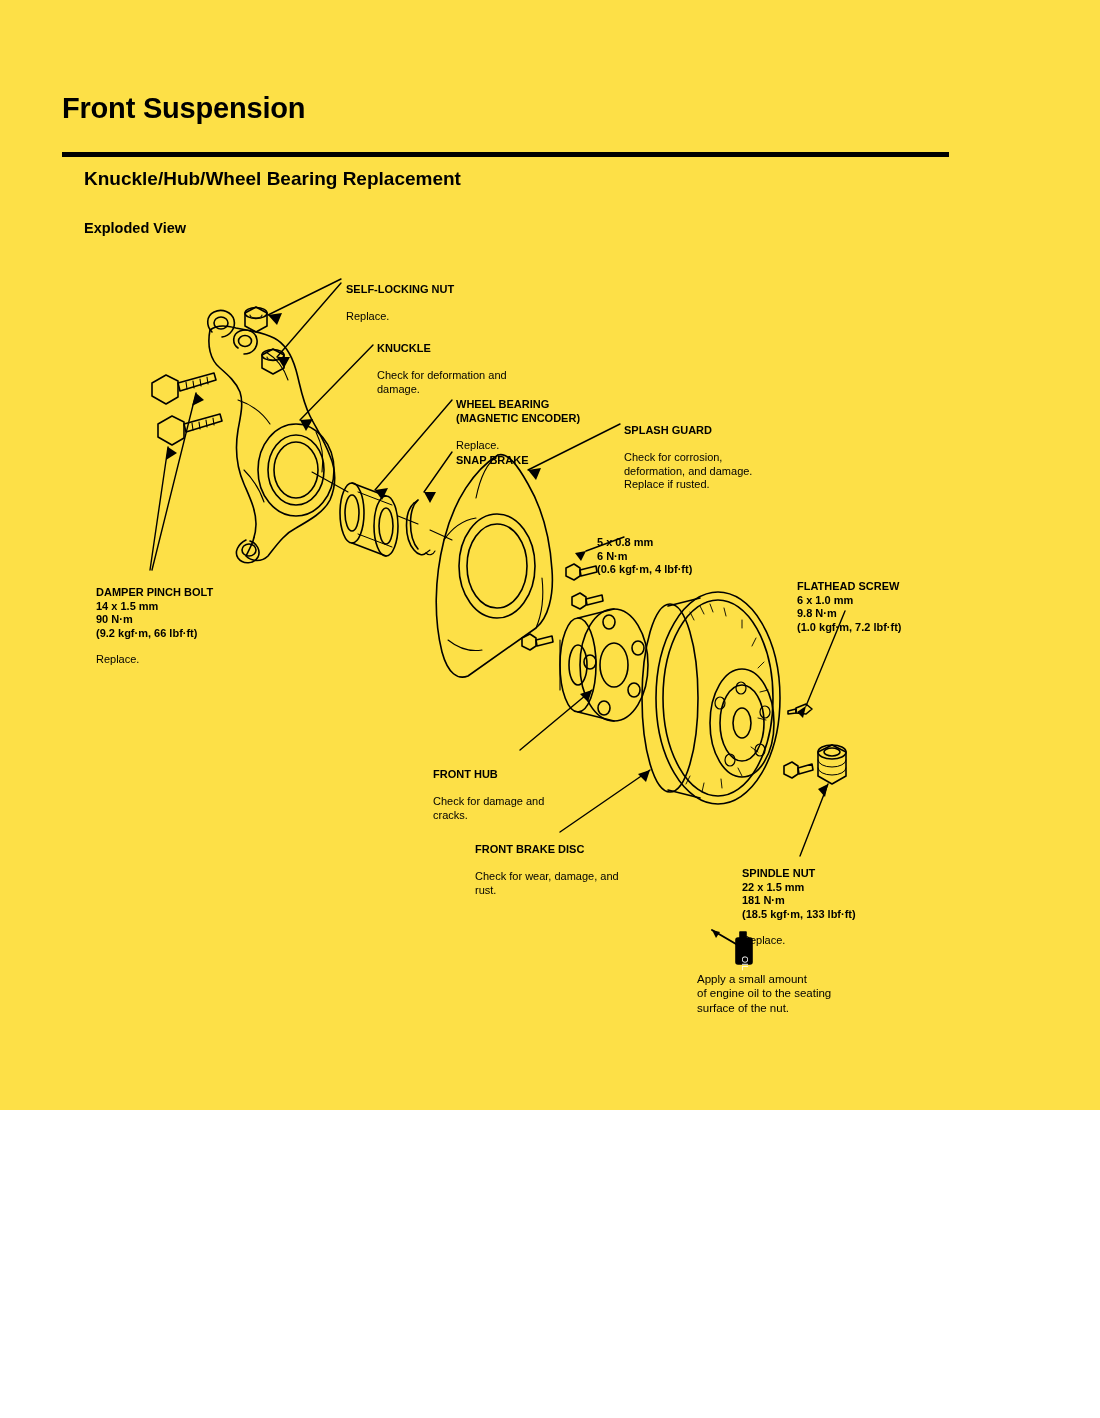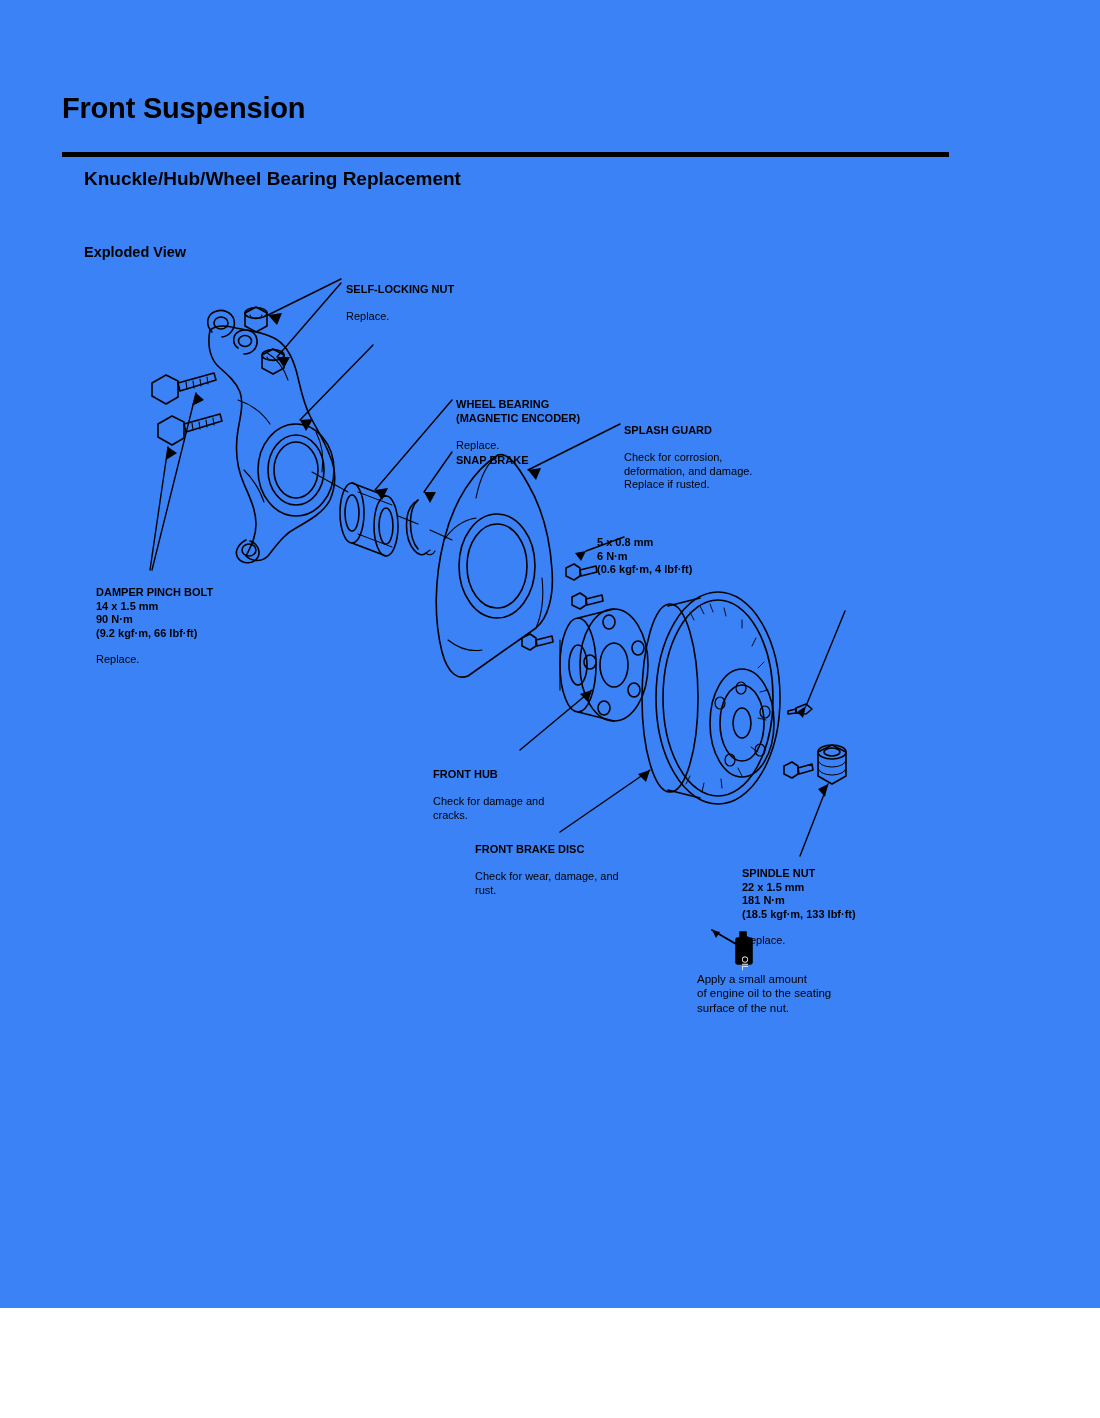--- a/index.html
+++ b/index.html
@@ -7,22 +7,22 @@
     padding: 0;
     background: #ffffff;
   }
   body {
     font-family: "Liberation Sans", sans-serif;
     color: #000;
   }
   .page {
     position: relative;
     width: 1100px;
-    height: 1308px;
-    background: #3b82f6;
+    height: 1110px;
+    background: #fde047;
     overflow: hidden;
   }
   .page-title {
     position: absolute;
     left: 62px;
     top: 92px;
     font-size: 29px;
     font-weight: bold;
     letter-spacing: -0.2px;
   }
@@ -37,21 +37,21 @@
   .section-title {
     position: absolute;
     left: 84px;
     top: 168px;
     font-size: 19px;
     font-weight: bold;
   }
   .subsection-title {
     position: absolute;
     left: 84px;
-    top: 244px;
+    top: 220px;
     font-size: 14.5px;
     font-weight: bold;
   }
   .page-number {
     position: absolute;
     left: 60px;
     top: 1318px;
     font-size: 30px;
     font-weight: bold;
     letter-spacing: -0.5px;
@@ -321,20 +321,25 @@
       </g>
 
     </g>
   </svg>
 
   <div class="callout" style="left:346px; top:270px;">
     <span class="hd">SELF-LOCKING NUT</span>
     <span class="bd">Replace.</span>
   </div>
 
+  <div class="callout" style="left:377px; top:329px;">
+    <span class="hd">KNUCKLE</span>
+    <span class="bd">Check for deformation and
+damage.</span>
+  </div>
 
   <div class="callout" style="left:456px; top:385px;">
     <span class="hd">WHEEL BEARING
 (MAGNETIC ENCODER)</span>
     <span class="bd">Replace.</span>
   </div>
 
   <div class="callout" style="left:456px; top:441px;">
     <span class="hd">SNAP BRAKE</span>
     <span class="bd"></span>
@@ -347,20 +352,27 @@
 Replace if rusted.</span>
   </div>
 
   <div class="callout allbold" style="left:597px; top:523px;">
     <span class="hd">5 x 0.8 mm
 6 N·m
 (0.6 kgf·m, 4 lbf·ft)</span>
     <span class="bd"></span>
   </div>
 
+  <div class="callout allbold" style="left:797px; top:567px;">
+    <span class="hd">FLATHEAD SCREW
+6 x 1.0 mm
+9.8 N·m
+(1.0 kgf·m, 7.2 lbf·ft)</span>
+    <span class="bd"></span>
+  </div>
 
   <div class="callout" style="left:96px; top:573px;">
     <span class="hd">DAMPER PINCH BOLT
 14 x 1.5 mm
 90 N·m
 (9.2 kgf·m, 66 lbf·ft)</span>
     <span class="bd">Replace.</span>
   </div>
 
   <div class="callout" style="left:433px; top:755px;">

